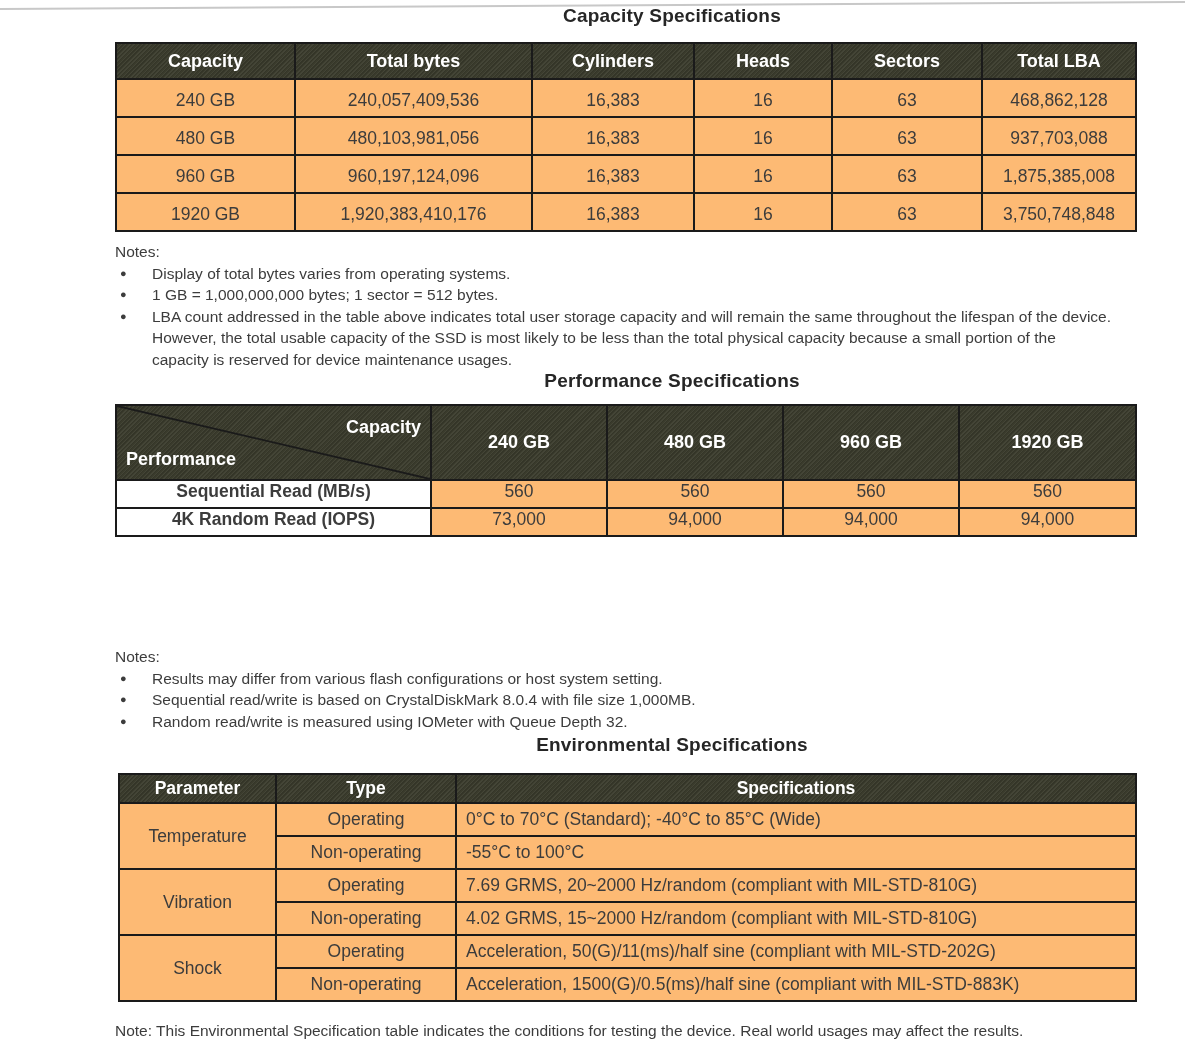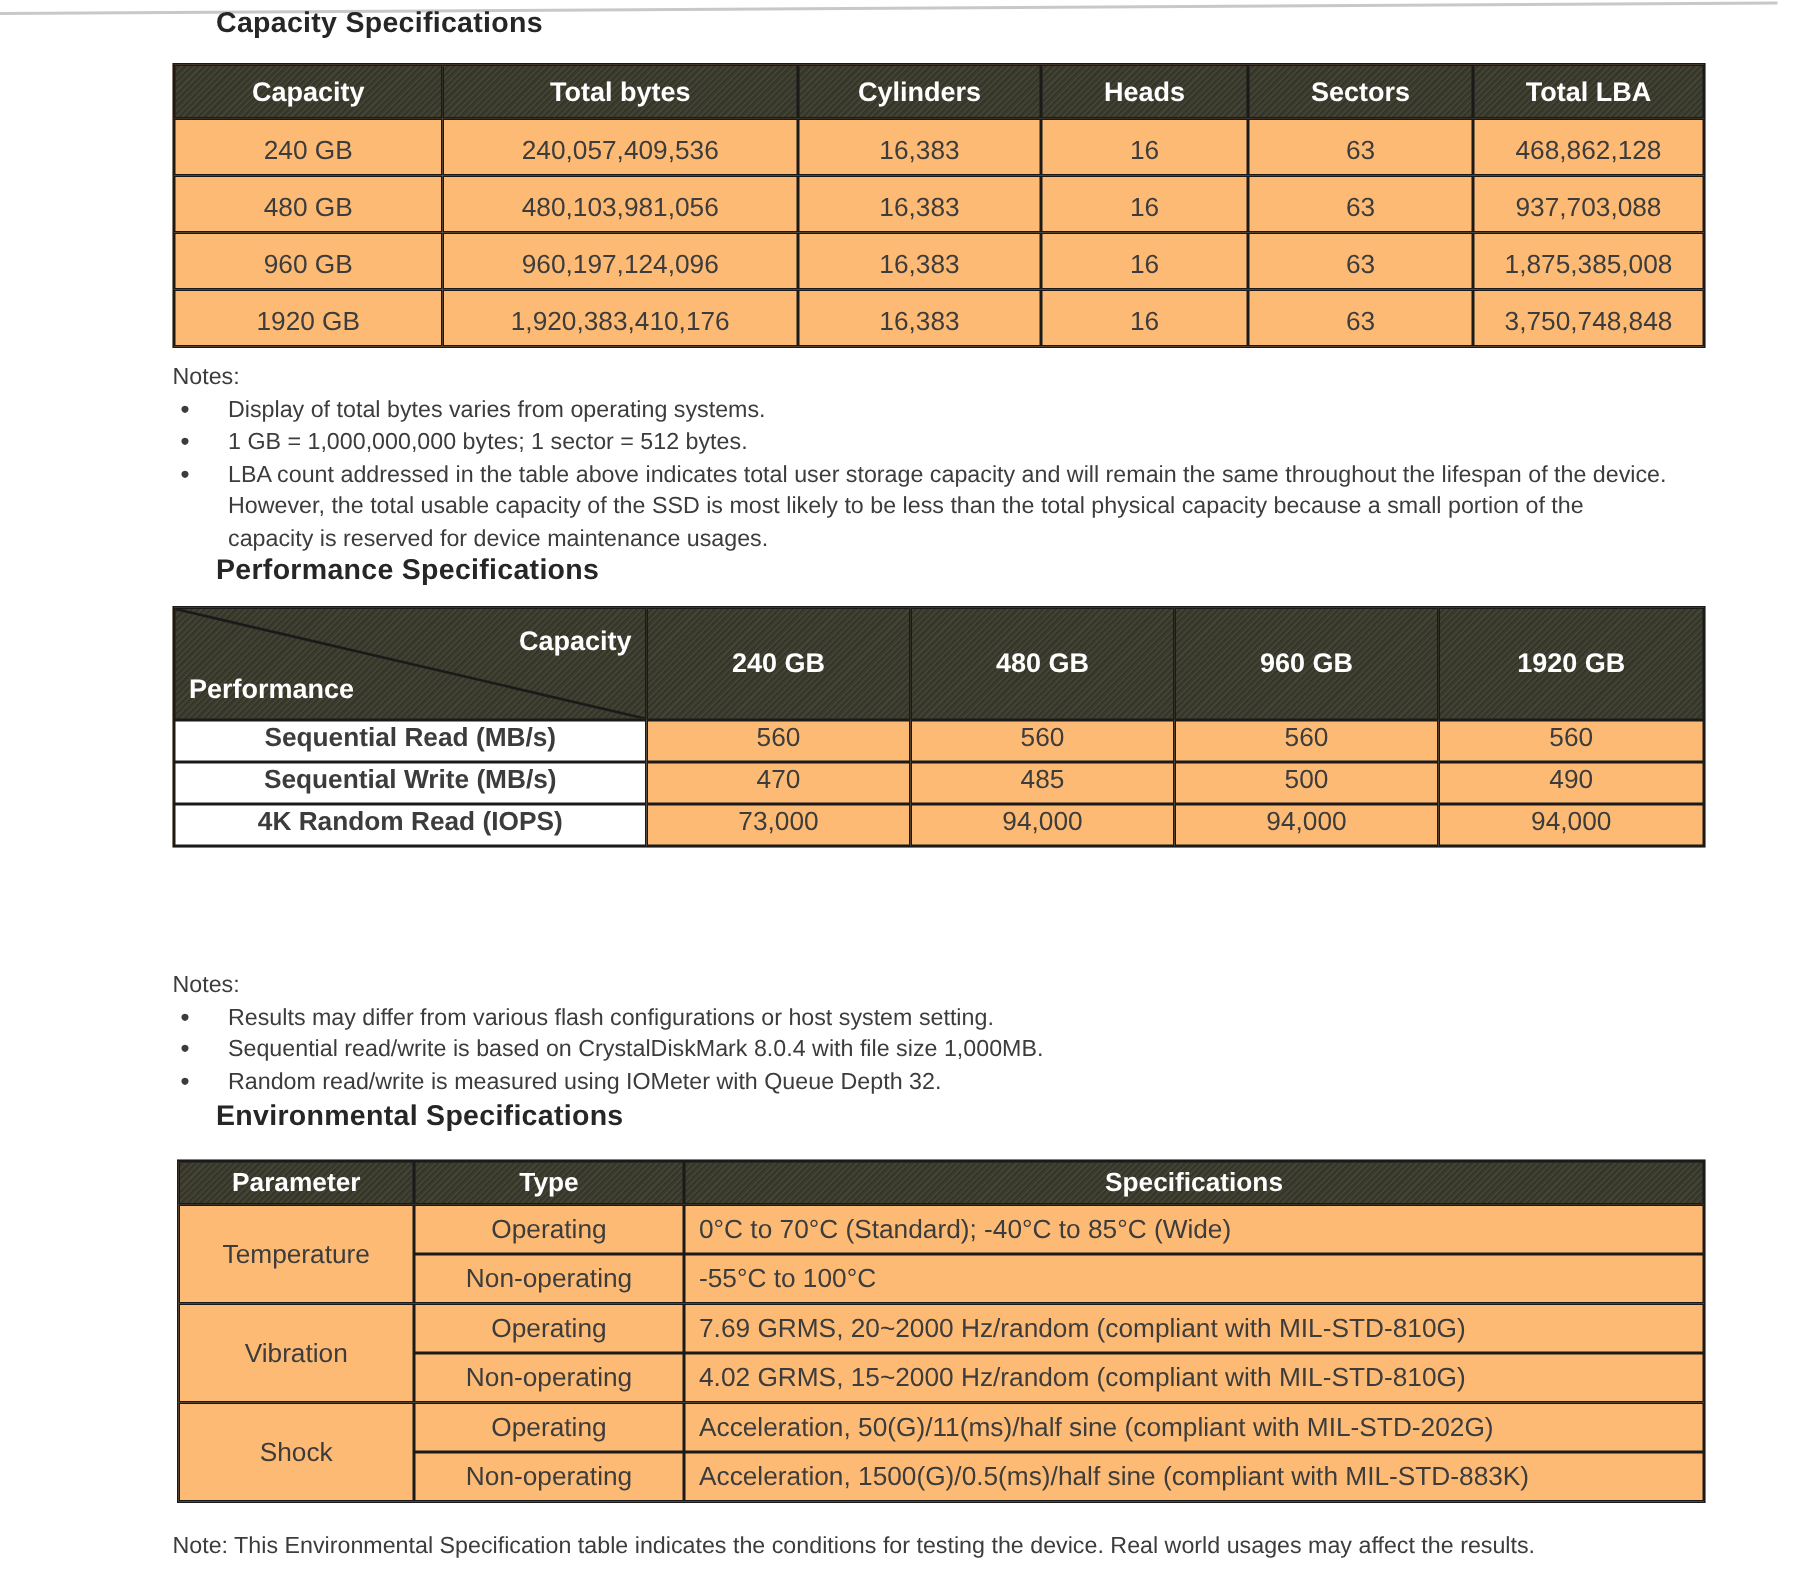--- a/index.html
+++ b/index.html
@@ -9,21 +9,21 @@
     width:1200px; height:1062px;
     overflow:hidden;
     font-family:"Liberation Sans","DejaVu Sans",sans-serif;
     color:var(--body-text,#3c3c3c);
   }
 
   .top-rule { position:absolute; left:0; top:0; width:1200px; height:14px; }
 
   .page-title {
     position:absolute; left:144px; right:0;
-    text-align:left;
+    text-align:center;
     font-size:19px; font-weight:bold;
     color:var(--title-text,#262626);
     letter-spacing:0.2px;
   }
   #title-capacity      { top:5px; }
   #title-performance   { top:370px; }
   #title-environmental { top:734px; }
 
   table.spec {
     position:absolute;
@@ -194,27 +194,20 @@
   </thead>
   <tbody>
     <tr>
       <th class="rowlabel">Sequential Read (MB/s)</th>
       <td>560</td>
       <td>560</td>
       <td>560</td>
       <td>560</td>
     </tr>
     <tr>
-      <th class="rowlabel">Sequential Write (MB/s)</th>
-      <td>470</td>
-      <td>485</td>
-      <td>500</td>
-      <td>490</td>
-    </tr>
-    <tr>
       <th class="rowlabel">4K Random Read (IOPS)</th>
       <td>73,000</td>
       <td>94,000</td>
       <td>94,000</td>
       <td>94,000</td>
     </tr>
   </tbody>
 </table>
 
 <div class="notes" id="performance-notes">

